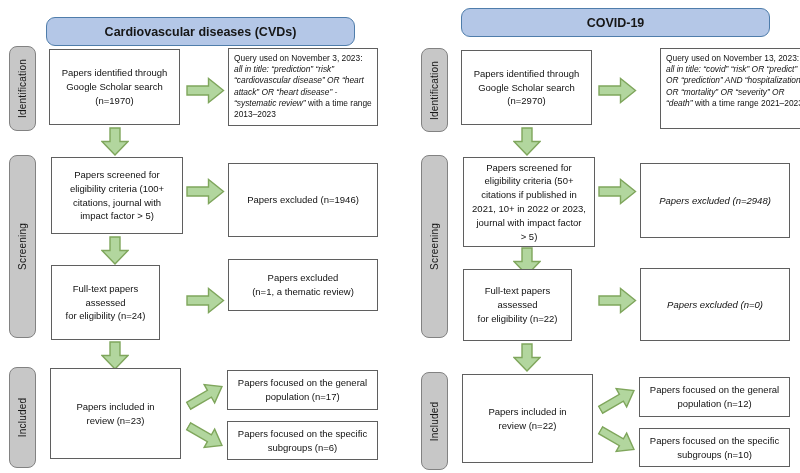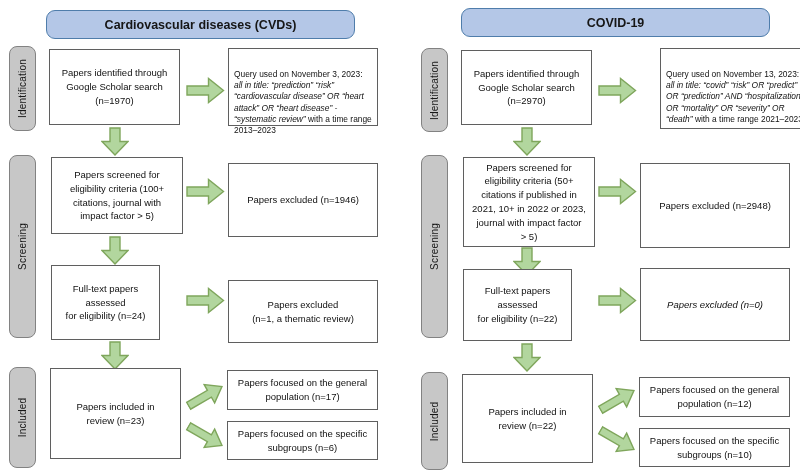--- a/index.html
+++ b/index.html
@@ -25,21 +25,21 @@
     width: 800px;
     height: 473px;
     background: var(--background);
     overflow: hidden;
   }
   .column { position: absolute; top: 0; width: 396px; height: 473px; }
   .col-left  { left: 0; }
   .col-right { left: 412px; }
 
   .hdr {
-    position: absolute; left: 46px; top: 10px; width: 309px; height: 29px;
+    position: absolute; left: 46px; top: 17px; width: 309px; height: 29px;
     background: var(--header-fill);
     border: 1.6px solid var(--header-border);
     border-radius: 9px;
     display: flex; align-items: center; justify-content: center;
     font-size: 12.5px; font-weight: bold; color: #161616;
     box-sizing: border-box;
   }
   .col-right .hdr { top: 8px; left: 49px; }
 
   .stage {
@@ -69,35 +69,35 @@
     text-align: center;
     font-size: 9.5px; line-height: 1.45;
     white-space: pre-line;
     padding: 17px 4px;
     box-sizing: border-box;
   }
   .b-identified { left: 49px;  top: 49px;  width: 131px; height: 76px; }
   .b-query {
     left: 228px; top: 48px; width: 150px; height: 78px;
     display: block; text-align: left; white-space: normal;
-    font-size: 8.4px; line-height: 1.33; padding: 20px 5px;
+    font-size: 8.4px; line-height: 1.33; padding: 4px 5px;
   }
   .b-query .qi { font-style: italic; }
   .b-screened   { left: 51px;  top: 157px; width: 132px; height: 77px; }
   .b-excl1      { left: 228px; top: 163px; width: 150px; height: 74px; }
   .b-fulltext   { left: 51px;  top: 265px; width: 109px; height: 75px; }
-  .b-excl2      { left: 228px; top: 280px; width: 150px; height: 63px; }
+  .b-excl2      { left: 228px; top: 259px; width: 150px; height: 52px; }
   .b-included   { left: 50px;  top: 368px; width: 131px; height: 91px; }
   .b-general    { left: 227px; top: 370px; width: 151px; height: 40px; }
   .b-subgroups  { left: 227px; top: 421px; width: 151px; height: 39px; }
 
   .col-right .b-identified { top: 50px; height: 75px; }
   .col-right .b-query      { height: 81px; margin-left: 20px; }
   .col-right .b-screened   { height: 90px; }
-  .col-right .b-excl1      { height: 85px; }
+  .col-right .b-excl1      { height: 75px; font-style: italic; }
   .col-right .b-fulltext   { top: 269px; height: 72px; }
   .col-right .b-excl2      { top: 268px; height: 73px; font-style: italic; }
   .col-right .b-included   { top: 374px; height: 89px; }
   .col-right .b-general    { top: 377px; }
   .col-right .b-subgroups  { top: 428px; }
 
   .arrow { position: absolute; line-height: 0; }
   .arrow polygon {
     fill: var(--arrow-fill);
     stroke: var(--arrow-border);

